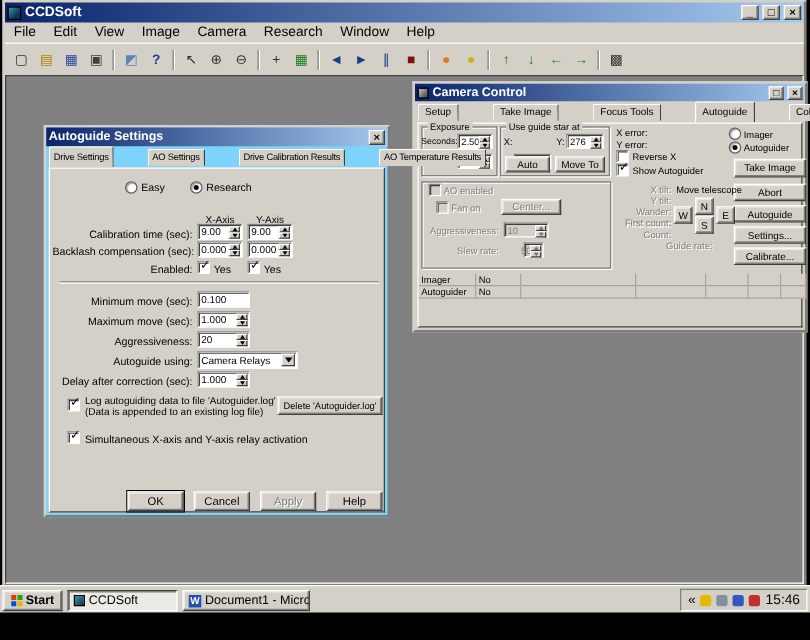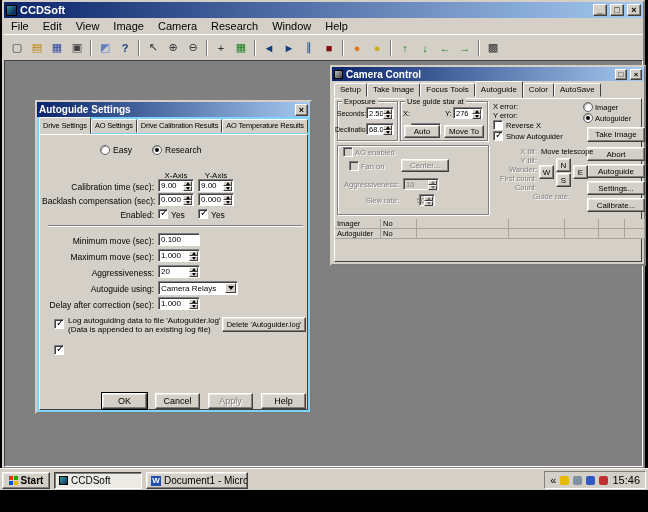--- a/index.html
+++ b/index.html
@@ -46,21 +46,21 @@
   .dis-t { color:#808080; text-shadow:1px 1px 0 #fff; }
 
   
   .titlebar { background:linear-gradient(to right,#0A246A,#A6CAF0); color:#fff; font-weight:bold;
               display:flex; align-items:center; padding:0 2px; gap:3px; position:relative; }
   .tctl { position:relative; width:14px; height:12px; font-size:9px; font-weight:bold; color:#000;
           background:#D4D0C8; border:1px solid; border-color:#fff #404040 #404040 #fff;
           box-shadow:inset -1px -1px 0 #80807A; display:flex; align-items:center; justify-content:center; }
 
   
-  .tabs { display:flex; align-items:flex-end; padding-left:2px; position:relative; z-index:3; }
+  .tabs { display:flex; align-items:flex-end; padding-left:2px; position:relative; z-index:3;gap:27px; }
   .tab { height:14px; background:#D4D0C8; border:1px solid; border-color:#FFFFFF #404040 transparent #FFFFFF;
          border-radius:2px 2px 0 0; padding:1px 5px 0; font-size:8px; white-space:nowrap; }
   .tab.active { height:17px; margin-bottom:-1px; padding-top:3px; z-index:4; }
 
   
   #main-window { position:absolute; left:2px; top:0; width:643px; height:469px; background:#D4D0C8;
                  border:2px outset #D4D0C8; }
   #main-titlebar { height:16px; font-size:11px; }
   #app-icon { width:11px; height:11px; background:linear-gradient(135deg,#30A0A0,#103060 70%); border:1px solid #000; }
   #main-menubar { height:16px; display:flex; align-items:center; font-size:11px; background:#D4D0C8; }
@@ -478,20 +478,21 @@
           </span>
         </span>
     </div>
 
     <span class="cb checked" style="left:14px;top:184px;" data-name="log-data-checkbox"></span>
     <span class="ag-lbl" style="left:28px;top:181px;font-size:8px;" data-name="log-data-label-line1">Log autoguiding data to file 'Autoguider.log'</span>
     <span class="ag-lbl" style="left:28px;top:190px;font-size:8px;" data-name="log-data-label-line2">(Data is appended to an existing log file)</span>
     <span class="btn" style="left:182px;top:182px;width:84px;height:15px;font-size:7.5px;" data-name="delete-log-button">Delete 'Autoguider.log'</span>
 
     <span class="cb checked" style="left:14px;top:210px;" data-name="simultaneous-checkbox"></span>
+    <span class="ag-lbl" style="left:28px;top:211px;" data-name="simultaneous-label">Simultaneous X-axis and Y-axis relay activation</span>
 
     <span class="btn default" style="left:62px;top:258px;width:45px;height:16px;font-size:9px;" data-name="ok-button">OK</span>
     <span class="btn" style="left:115px;top:258px;width:45px;height:16px;font-size:9px;" data-name="cancel-button">Cancel</span>
     <span class="btn dis" style="left:168px;top:258px;width:45px;height:16px;font-size:9px;" data-name="apply-button">Apply</span>
     <span class="btn" style="left:221px;top:258px;width:45px;height:16px;font-size:9px;" data-name="help-button">Help</span>
   </div>
 </div>
 
 <div id="taskbar" data-name="taskbar">
   <span class="btn" id="start-button" data-name="start-button">

